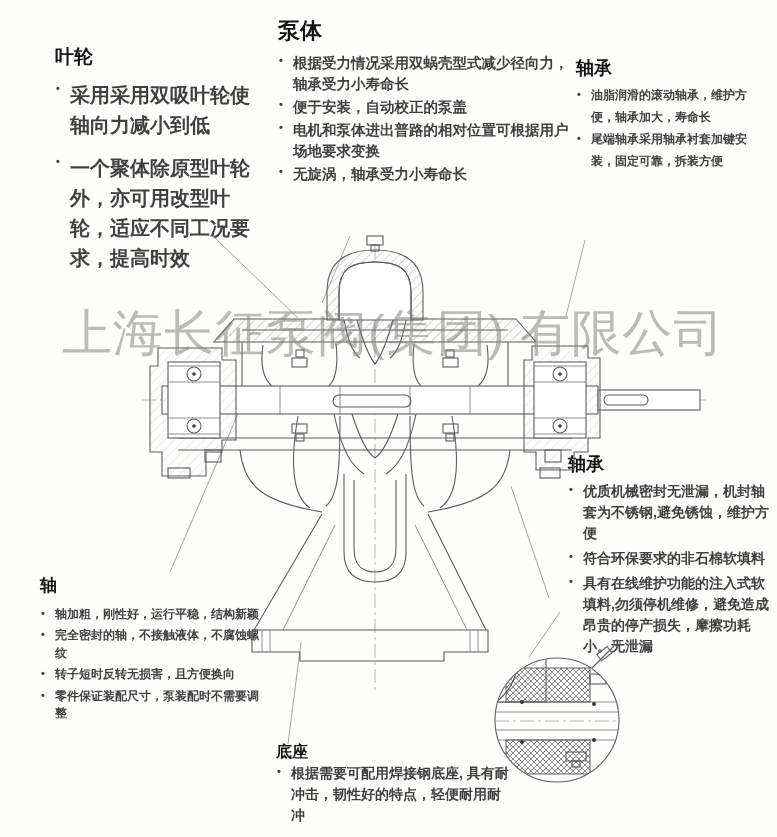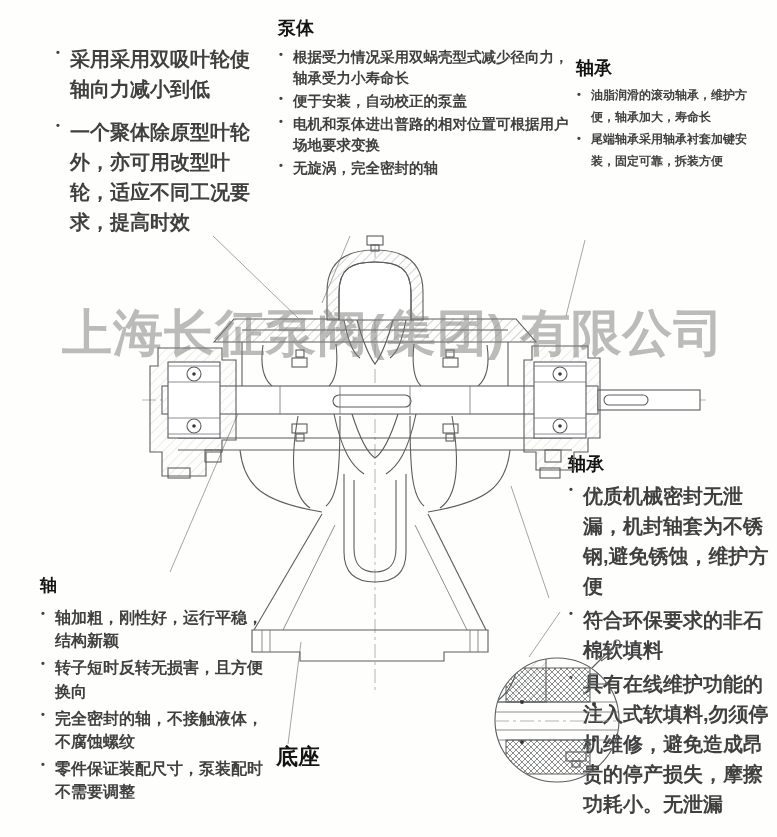--- a/index.html
+++ b/index.html
@@ -11,36 +11,36 @@
   
   .note{position:absolute;}
   .note h2{margin:0;font-weight:bold;color:#141414;}
   .note ul{list-style:none;margin:0;padding:0;font-weight:600;color:#404040;}
   .note li{position:relative;padding-left:15px;}
   .note li::before{content:"•";position:absolute;left:1px;top:0;font-size:11px;line-height:inherit;}
   .impeller{left:55px;top:44px;width:214px;}
   .impeller h2{font-size:19px;margin-bottom:10px;}
   .impeller li{font-size:20px;line-height:1.5;margin-bottom:13px;}
   .pumpbody{left:278px;top:16px;width:302px;}
-  .pumpbody h2{font-size:18px;margin-bottom:7px;font-family:Liberation Mono, monospace;}
+  .pumpbody h2{font-size:22px;margin-bottom:7px;font-family:Liberation Mono, monospace;}
   .pumpbody li{font-size:14.5px;line-height:1.45;margin-bottom:2px;}
   .bearingtop{left:576px;top:56px;width:192px;}
   .bearingtop h2{font-size:18px;margin-bottom:5px;}
   .bearingtop li{font-size:12px;line-height:1.8;margin-bottom:1px;}
   .sealnote{left:568px;top:452px;width:208px;}
   .sealnote h2{font-size:18px;margin-bottom:5px;}
-  .sealnote li{font-size:20px;line-height:1.5;margin-bottom:4px;}
+  .sealnote li{font-size:14px;line-height:1.5;margin-bottom:4px;}
   .shaftnote{left:40px;top:574px;width:230px;}
   .shaftnote h2{font-size:17px;margin-bottom:9px;}
-  .shaftnote li{font-size:16px;line-height:1.45;margin-bottom:4px;}
+  .shaftnote li{font-size:12px;line-height:1.45;margin-bottom:4px;}
   .basenote{left:276px;top:742px;width:238px;}
-  .basenote h2{font-size:22px;margin-bottom:0;}
+  .basenote h2{font-size:16px;margin-bottom:0;}
   .basenote li{font-size:14px;line-height:1.5;}
   
-  .wm{position:absolute;white-space:nowrap;pointer-events:none;z-index:5;font-weight:bold;}
+  .wm{position:absolute;white-space:nowrap;pointer-events:none;z-index:5;font-weight:normal;}
   .wm-cn{left:62px;top:300px;font-size:50px;letter-spacing:1px;color:rgba(125,126,121,0.52);}
   .wm-en{left:72px;top:360px;font-size:27px;font-weight:normal;letter-spacing:0.4px;color:rgba(134,135,130,0.50);}
   
   .drawing{position:absolute;left:0;top:228px;z-index:1;}
   .ln{stroke:#5b5c5f;stroke-width:1.1;fill:none;}
   .ln-thin{stroke:#707175;stroke-width:0.8;fill:none;}
   .wall{stroke:#5b5c5f;stroke-width:1.1;fill:url(#hatch);}
   .wfill{fill:#ffffff;stroke:#5b5c5f;stroke-width:1.1;}
   .center{stroke:#a2a29e;stroke-width:0.8;fill:none;stroke-dasharray:14 4 3 4;}
   .leader{stroke:#9b9b98;stroke-width:0.9;fill:none;}
@@ -195,33 +195,34 @@
       </g>
       <path class="ln" d="M592,668 L614,646"></path>
       <rect class="ln" x="598" y="650" width="13" height="8" transform="rotate(-38 604 654)"></rect>
       <circle class="ln" cx="617" cy="643" r="3"></circle>
     </g>
   </svg>
 
   <div class="wm wm-cn">上海长征泵阀(集团) 有限公司</div>
 
   <section class="note impeller">
+    <h2>叶轮</h2>
     <ul>
       <li>采用采用双吸叶轮使轴向力减小到低</li>
       <li>一个聚体除原型叶轮外，亦可用改型叶轮，适应不同工况要求，提高时效</li>
     </ul>
   </section>
 
   <section class="note pumpbody">
     <h2>泵体</h2>
     <ul>
       <li>根据受力情况采用双蜗壳型式减少径向力，轴承受力小寿命长</li>
       <li>便于安装，自动校正的泵盖</li>
       <li>电机和泵体进出普路的相对位置可根据用户场地要求变换</li>
-      <li>无旋涡，完全密封的轴</li>
+      <li>无旋涡，轴承受力小寿命长</li>
     </ul>
   </section>
 
   <section class="note bearingtop">
     <h2>轴承</h2>
     <ul>
       <li>油脂润滑的滚动轴承，维护方便，轴承加大，寿命长</li>
       <li>尾端轴承采用轴承衬套加键安装，固定可靠，拆装方便</li>
     </ul>
   </section>
@@ -232,23 +233,26 @@
       <li>优质机械密封无泄漏，机封轴套为不锈钢,避免锈蚀，维护方便</li>
       <li>符合环保要求的非石棉软填料</li>
       <li>具有在线维护功能的注入式软填料,勿须停机维修，避免造成昂贵的停产损失，摩擦功耗小。无泄漏</li>
     </ul>
   </section>
 
   <section class="note shaftnote">
     <h2>轴</h2>
     <ul>
       <li>轴加粗，刚性好，运行平稳，结构新颖</li>
+      <li>完全密封的轴，不接触液体，不腐蚀螺纹</li>
       <li>转子短时反转无损害，且方便换向</li>
-      <li>完全密封的轴，不接触液体，不腐蚀螺纹</li>
       <li>零件保证装配尺寸，泵装配时不需要调整</li>
     </ul>
   </section>
 
   <section class="note basenote">
     <h2>底座</h2>
+    <ul>
+      <li>根据需要可配用焊接钢底座, 具有耐冲击，韧性好的特点，轻便耐用耐冲</li>
+    </ul>
   </section>
 
 </div>
 
 </body></html>

